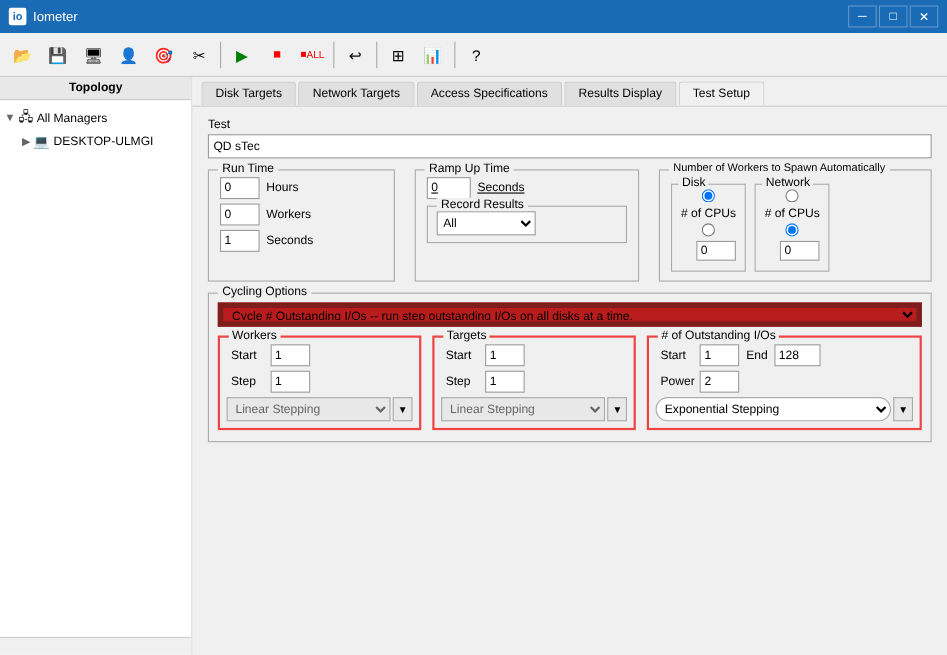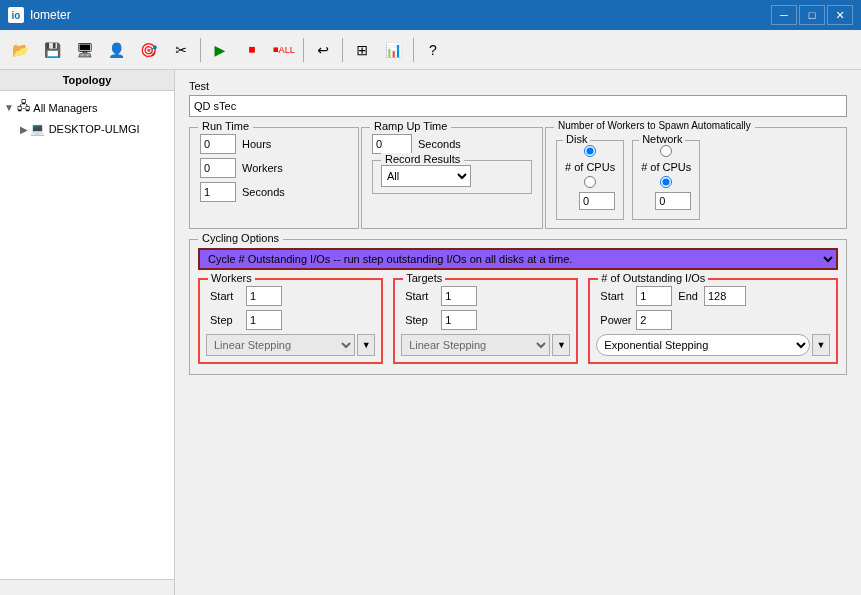--- a/index.html
+++ b/index.html
@@ -181,21 +181,21 @@
       border: 1px solid #999;
       padding: 2px 4px;
       font-size: 11px;
       background: white;
       margin-bottom: 10px;
     }
 
     
     .groups-row {
       display: flex;
-      gap: 2px;
+      gap: 18px;
       margin-bottom: 10px;
     }
 
     .group-box {
       border: 1px solid #aaa;
       padding: 6px 10px 8px;
       position: relative;
       background: #f0f0f0;
     }
     .group-box-title {
@@ -204,21 +204,22 @@
       left: 8px;
       background: #f0f0f0;
       padding: 0 4px;
       font-size: 11px;
     }
 
     .run-time-group {
       width: 170px;
     }
     .ramp-group {
-      width: 182px;
+      width: 204px;
+      text-decoration: underline;
     }
     .workers-spawn-group {
       flex: 1;
     }
 
     .run-time-row {
       display: flex;
       align-items: center;
       gap: 6px;
       margin-bottom: 4px;
@@ -312,23 +313,23 @@
     }
     .cycle-select-row {
       display: flex;
       gap: 4px;
       margin-bottom: 8px;
       margin-top: 2px;
     }
     .cycle-select {
       flex: 1;
       height: 22px;
-      border: 2px solid #7f1d1d;
-      font-size: 11px;
-      background: #8b5cf6;
+      border: 5px solid #7f1d1d;
+      font-size: 11px;
+      background: #b91c1c;
       padding: 1px 4px;
     }
 
     .cycle-cols {
       display: flex;
       gap: 10px;
     }
 
     .cycle-col-group {
       border: 2px solid #ef4444;
@@ -463,20 +464,27 @@
         <span class="tree-icon">▶</span>
         <span style="font-size:12px;">💻</span>
         <span class="tree-label">DESKTOP-ULMGI</span>
       </div>
     </div>
     <div class="sidebar-scrollbar"></div>
   </div>
 
   <div class="content">
 
+    <div class="tabs">
+      <div class="tab">Disk Targets</div>
+      <div class="tab">Network Targets</div>
+      <div class="tab">Access Specifications</div>
+      <div class="tab">Results Display</div>
+      <div class="tab active">Test Setup</div>
+    </div>
 
     <div class="form-area">
 
       
       <div class="test-label">Test</div>
       <input class="test-input" type="text" value="QD sTec" style="">
 
       
       <div class="groups-row">
 

